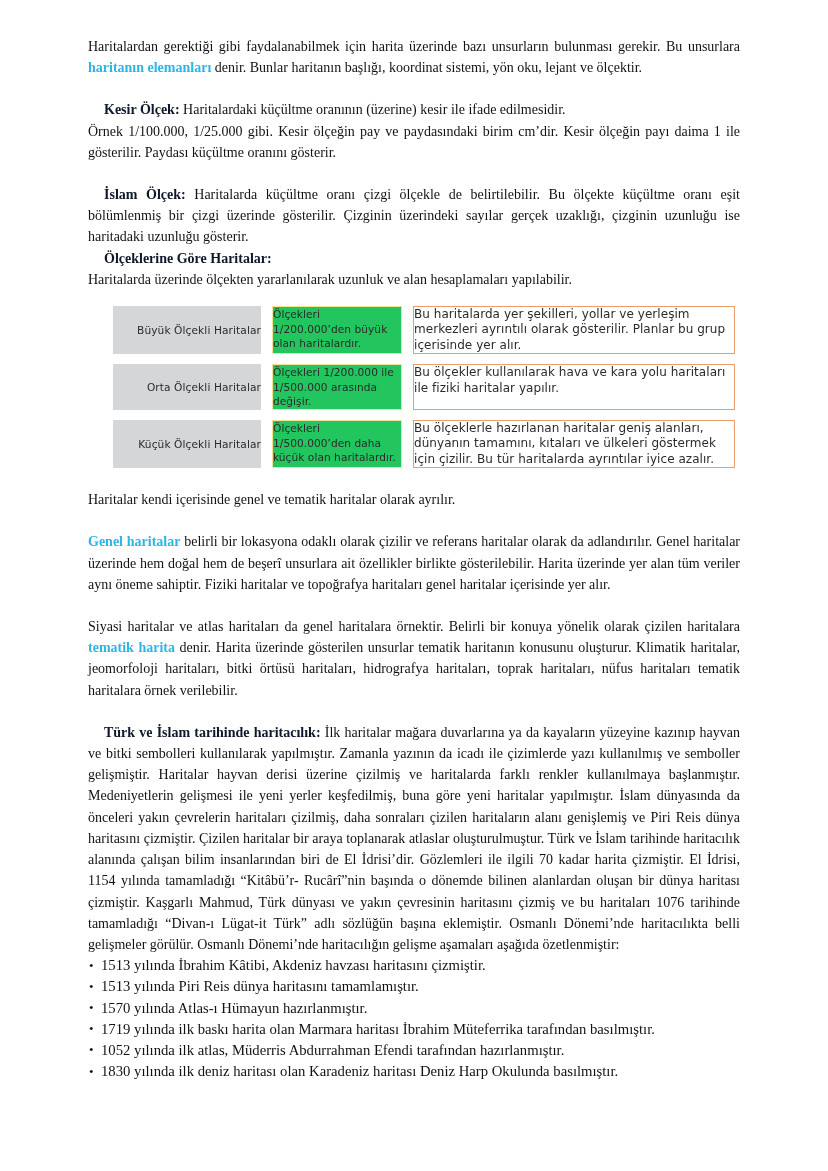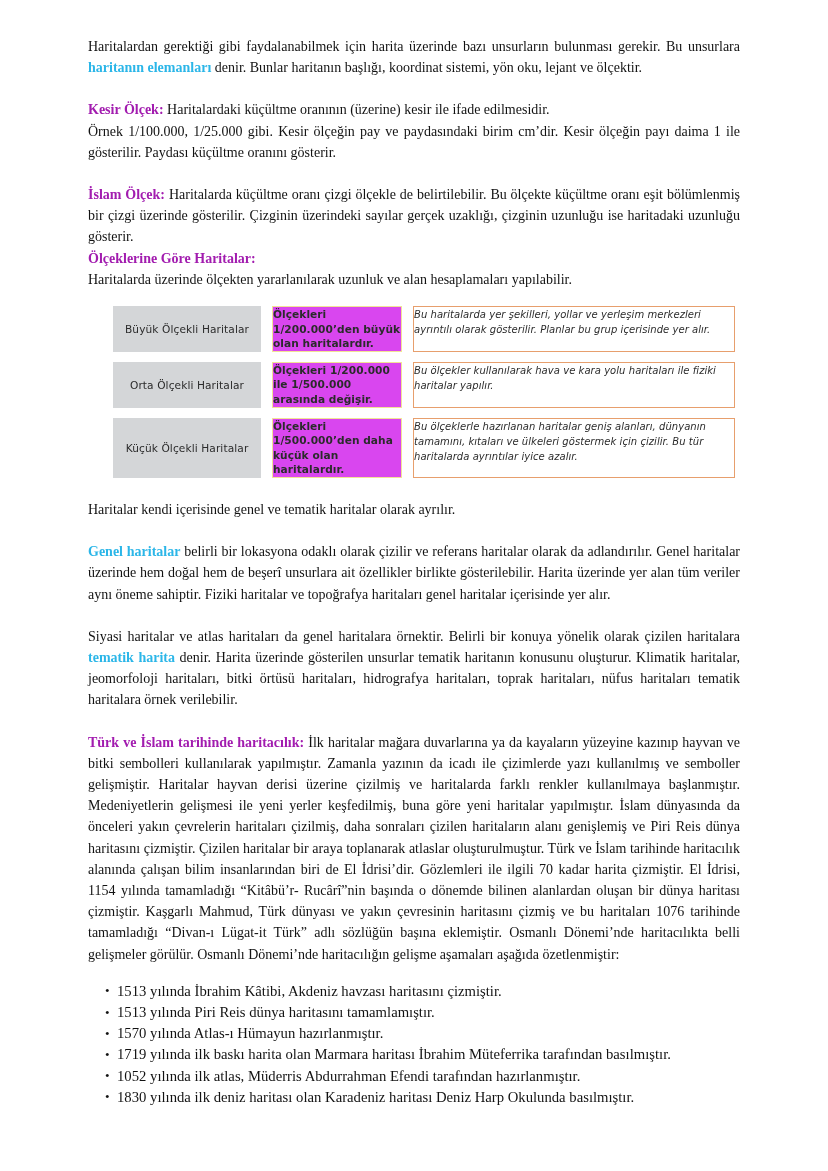--- a/index.html
+++ b/index.html
@@ -31,22 +31,23 @@
     color: #121212;
     hyphens: none;
   }
   .gap-lg { height: 21px; }
 
   .hl {
     color: #2bb6e8;
     font-weight: bold;
   }
   .hl-head {
-    color: #a21caf;
+    color: #0f172a;
     font-weight: bold;
+    margin-left: 16px;
   }
   .noindent { text-indent: 0; }
 
   
   .scale-table-wrap {
     margin: 16px 0 0 0;
     padding-left: 25px;
   }
   .scale-table {
     border-collapse: separate;
@@ -59,50 +60,48 @@
     padding: 0;
   }
   .cell-name {
     background: #d4d6d8;
     color: #2b2b2b;
     font-size: 10.6px;
     line-height: 14px;
     padding: 8px 10px 8px 12px;
     width: 148px;
     vertical-align: middle;
-    text-align: center;
+    text-align: right;
     letter-spacing: 0.1px;
   }
   .spacer-col { width: 11px; background: #ffffff; }
   .cell-range {
     border: 1.4px solid #f2e296;
-    background: #d946ef;
+    background: #22c55e;
     color: #2b2b2b;
     font-size: 10.6px;
     line-height: 14.6px;
     padding: 7px 8px 7px 9px;
     width: 128px;
     letter-spacing: 0.05px;
-    font-weight: bold;
   }
   .cell-desc {
     border: 1.4px solid #e79f6d;
     background: #ffffff;
     color: #2b2b2b;
-    font-size: 10px;
+    font-size: 12px;
     line-height: 15.4px;
     padding: 7px 9px 7px 10px;
     letter-spacing: 0.05px;
-    font-style: italic;
   }
   .row-gap td { height: 10px; padding: 0; border: 0; background: transparent; }
 
   ul.bullet-list {
     list-style: none;
-    margin: 16px;
+    margin: 0;
     padding: 0;
   }
   ul.bullet-list li {
     font-size: 14.7px;
     line-height: 21.2px;
     color: #121212;
     position: relative;
     padding-left: 13px;
   }
   ul.bullet-list li::before {

